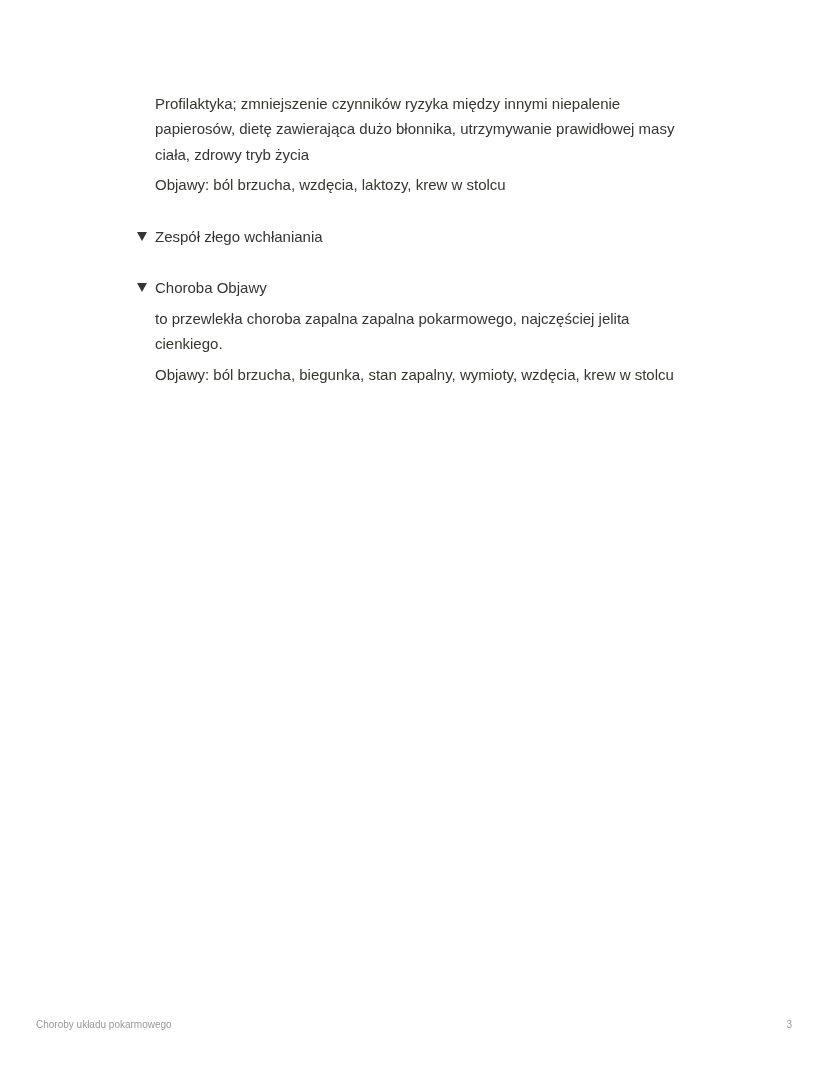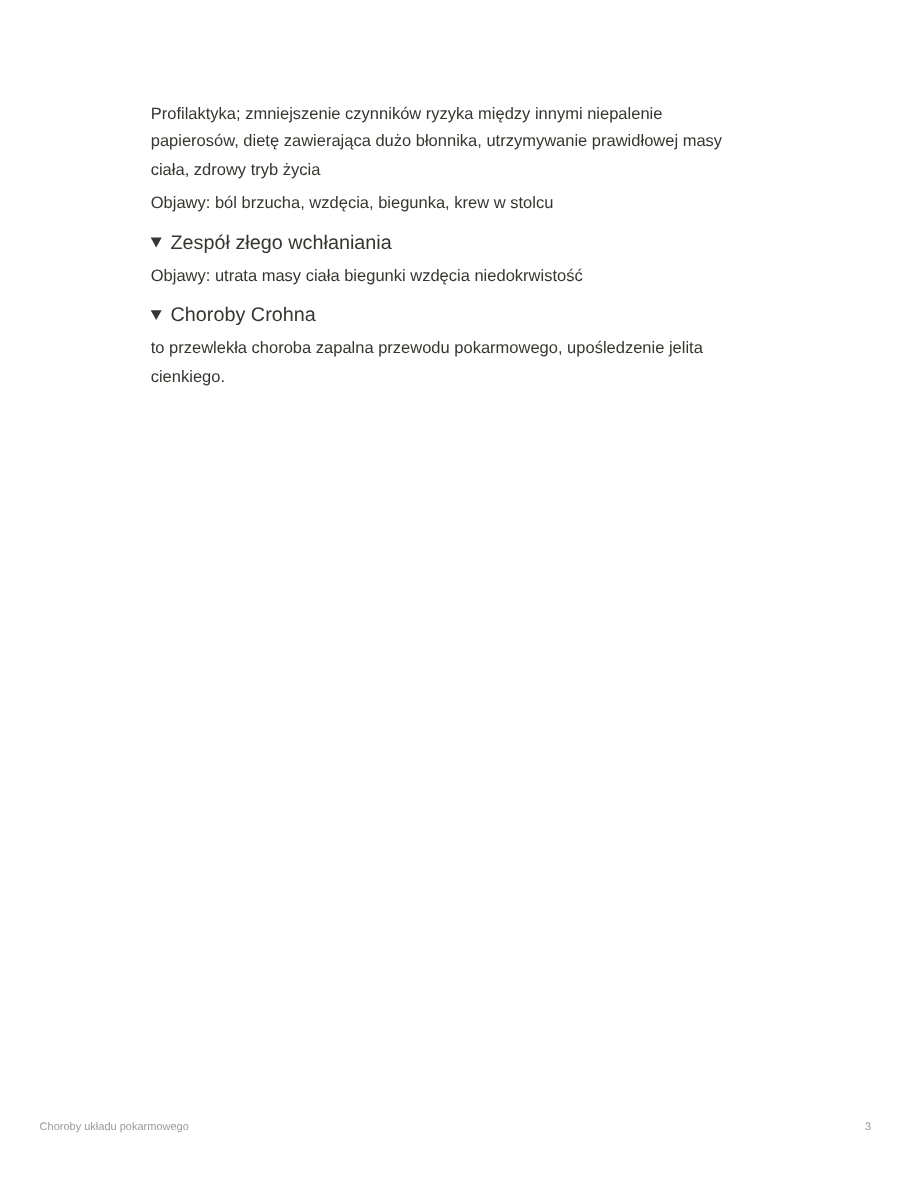--- a/index.html
+++ b/index.html
@@ -16,35 +16,36 @@
     font-family: "Liberation Sans", sans-serif;
     color: #37352f;
   }
   .content {
     position: absolute;
     top: 88px;
     left: 137px;
     width: 604px;
   }
   .indent {
+    margin-left: 18px;
   }
   p.block {
     margin: 0;
     padding: 2.5px 0;
     font-size: 15px;
     line-height: 25.5px;
     white-space: pre-line;
     color: #37352f;
   }
   .toggle-header {
     display: flex;
     align-items: center;
-    margin-top: 5px;
+    margin-top: 21px;
     padding: 2.5px 0;
-    font-size: 18px;
+    font-size: 15px;
     line-height: 25.5px;
     cursor: pointer;
   }
   .tri-box {
     width: 18px;
     display: inline-flex;
     align-items: center;
     justify-content: flex-start;
     flex: 0 0 18px;
   }
@@ -76,42 +77,42 @@
 <body>
 
 <div class="page">
 
   <div class="content">
 
     <div class="indent">
       <p class="block">Profilaktyka; zmniejszenie czynników ryzyka między innymi niepalenie
 papierosów, dietę zawierająca dużo błonnika, utrzymywanie prawidłowej masy
 ciała, zdrowy tryb życia</p>
-      <p class="block">Objawy: ból brzucha, wzdęcia, biegunka, krew w stolcu</p>
+      <p class="block">Objawy: ból brzucha, wzdęcia, laktozy, krew w stolcu</p>
     </div>
 
     <div class="toggle-header">
       <span class="tri-box">
         <span class="triangle"></span>
       </span>
       <span class="toggle-label">Zespół złego wchłaniania</span>
     </div>
     <div class="indent">
-      <p class="block">Objawy: utrata masy ciała biegunki wzdęcia niedokrwistość</p>
     </div>
 
     <div class="toggle-header">
       <span class="tri-box">
         <span class="triangle"></span>
       </span>
-      <span class="toggle-label">Choroby Crohna</span>
+      <span class="toggle-label">Choroba Objawy</span>
     </div>
     <div class="indent">
-      <p class="block">to przewlekła choroba zapalna przewodu pokarmowego, upośledzenie jelita
+      <p class="block">to przewlekła choroba zapalna zapalna pokarmowego, najczęściej jelita
 cienkiego.</p>
+      <p class="block">Objawy: ból brzucha, biegunka, stan zapalny, wymioty, wzdęcia, krew w stolcu</p>
     </div>
 
   </div>
 
   <div class="footer">
     <span>Choroby układu pokarmowego</span>
     <span>3</span>
   </div>
 
 </div>

